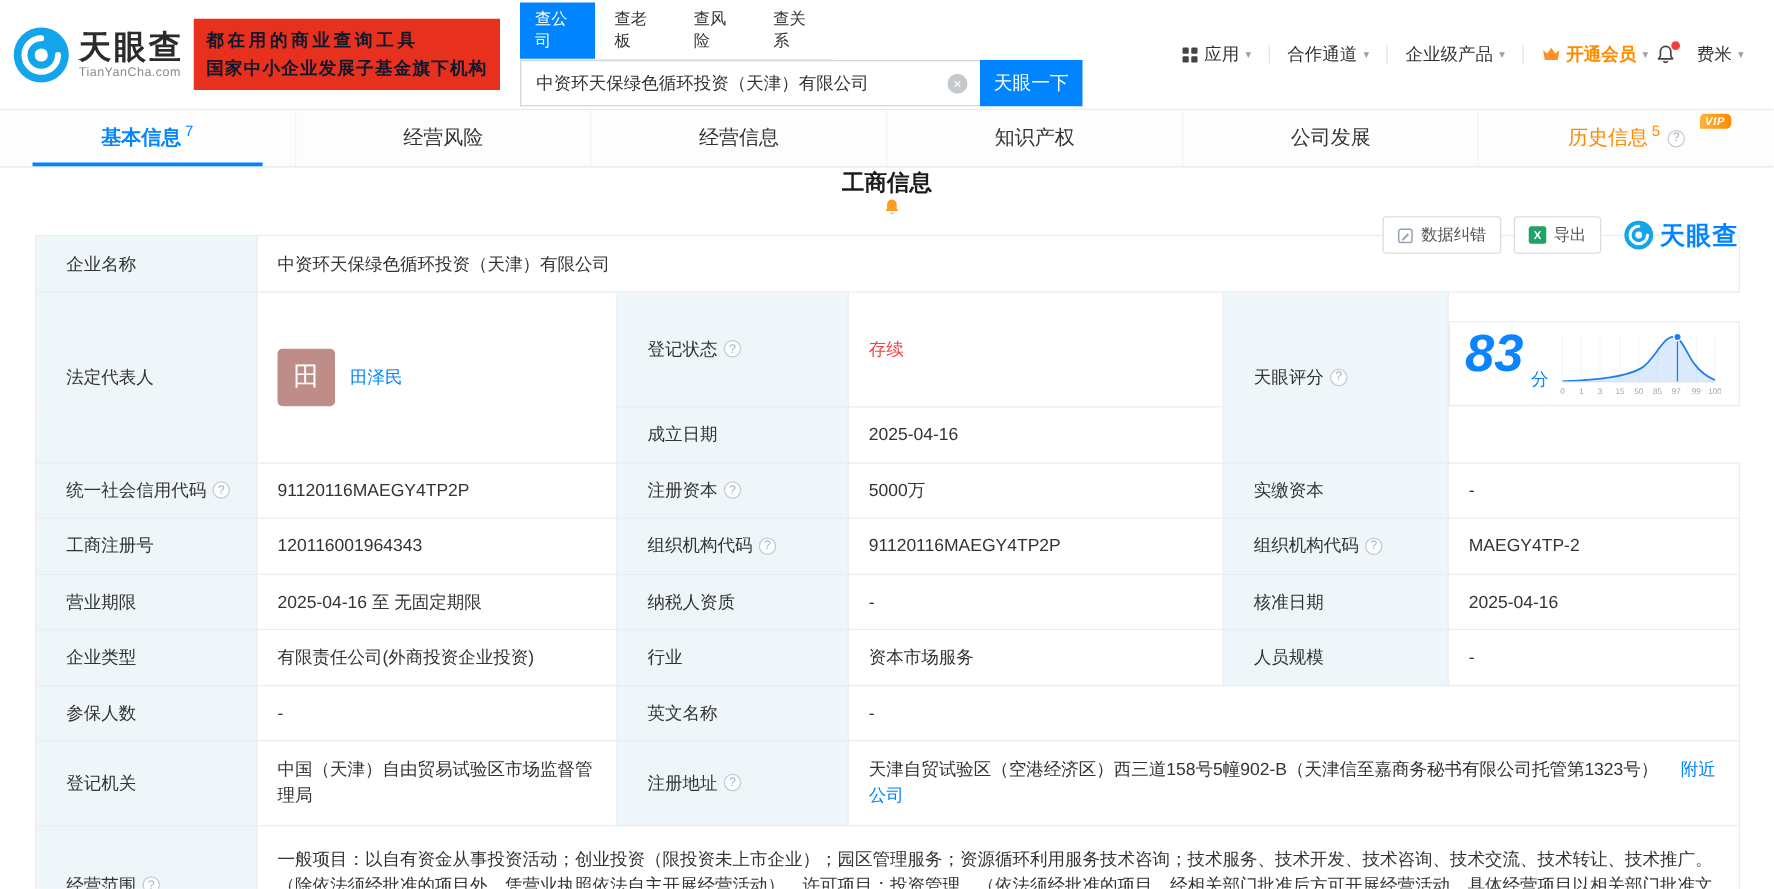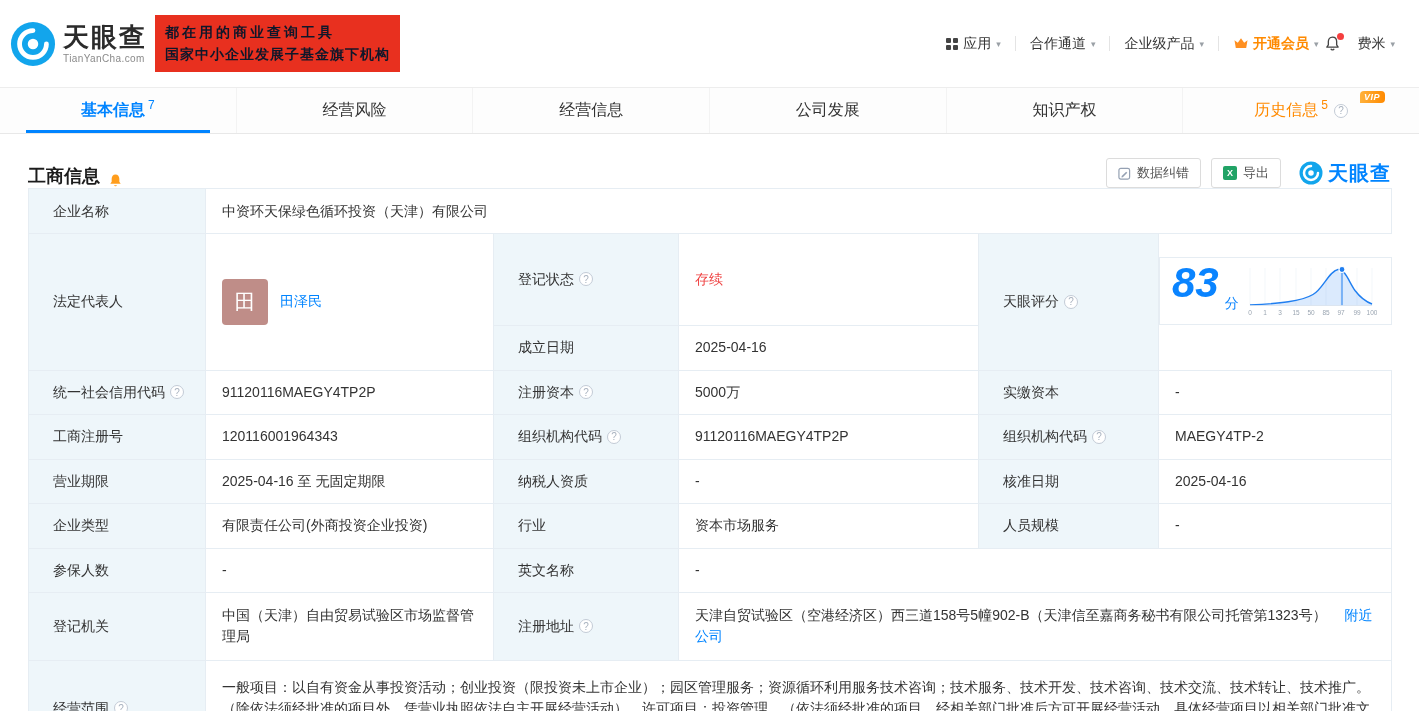--- a/index.html
+++ b/index.html
@@ -44,21 +44,21 @@
   .nav-tab.active::after { content:""; position:absolute; left:26px; right:26px; bottom:0; height:3px; background:#0084ff; }
   .cnt { font-size:12px; margin-left:3px; position:relative; top:-6px; font-weight:normal; }
   .nav-tab.active .cnt { color:#0084ff; }
   .nav-tab.history { color:#ff8a00; }
   .nav-tab.history .cnt { color:#ff8a00; }
   .vip-badge { position:absolute; top:3px; right:34px; background:linear-gradient(90deg,#ffb13b,#ff8a00); color:#fff; font-size:9px; font-style:italic; font-weight:bold; padding:1px 5px 1px 4px; border-radius:4px 4px 4px 0; letter-spacing:.5px; }
   .q { display:inline-flex; width:14px; height:14px; border:1px solid #c3cbd6; border-radius:50%; color:#a8b2bf; font-size:10px; align-items:center; justify-content:center; margin-left:5px; flex:0 0 auto; background:#fff; }
   .nav-tab .q { margin-left:6px; }
 
   
-  .section-bar { display:flex; align-items:flex-end; height:54px; padding:0 28px; }
+  .section-bar { display:flex; align-items:center; height:54px; padding:0 28px;flex-direction:column; }
   .section-title { font-size:18px; font-weight:bold; color:#1c1c1c; }
   .section-bell { margin-left:8px; display:flex; }
   .section-actions { margin-left:auto; display:flex; align-items:center; gap:10px; }
   .act-btn { height:30px; display:flex; align-items:center; gap:6px; padding:0 11px; border:1px solid #dcdcdc; border-radius:3px; background:#fff; font-size:13px; color:#555; font-family:inherit; cursor:pointer; }
   .xls-icon { width:14px; height:14px; background:#21a366; color:#fff; font-size:9px; font-weight:bold; display:flex; align-items:center; justify-content:center; border-radius:2px; }
   .mini-logo { display:flex; align-items:center; gap:5px; margin-left:8px; }
   .mini-logo .mtext { color:#0084ff; font-size:20px; font-weight:bold; letter-spacing:1px; }
 
   
   .info-table { width:1363px; margin:0 28px; border-collapse:collapse; table-layout:fixed; font-size:14px; }
@@ -91,20 +91,35 @@
       <span class="logo-cn">天眼查</span>
       <span class="logo-en">TianYanCha.com</span>
     </div>
   </div>
 
   <div class="slogan">
     <div class="l1">都在用的商业查询工具</div>
     <div class="l2">国家中小企业发展子基金旗下机构</div>
   </div>
 
+  <div class="search-block">
+    <div class="search-tabs">
+      <span class="stab active clickable">查公司</span>
+      <span class="stab clickable">查老板</span>
+      <span class="stab clickable">查风险</span>
+      <span class="stab clickable">查关系</span>
+    </div>
+    <div class="search-row">
+      <div class="search-input-wrap">
+        <input class="search-input" value="中资环天保绿色循环投资（天津）有限公司" style="">
+        <span class="clear-icon clickable">×</span>
+      </div>
+      <button class="search-btn">天眼一下</button>
+    </div>
+  </div>
 
   <div class="top-menu">
     <div class="menu-item clickable">
       <svg width="14" height="14" viewBox="0 0 14 14">
         <rect x="1" y="1" width="5" height="5" rx="1" fill="#444"></rect>
           <rect x="8" y="1" width="5" height="5" rx="1" fill="#444"></rect>
         <rect x="1" y="8" width="5" height="5" rx="1" fill="#444"></rect>
           <rect x="8" y="8" width="5" height="5" rx="1" fill="#444"></rect>
       </svg>
       <span>应用</span>
@@ -147,24 +162,24 @@
     <span>基本信息</span>
     <sup class="cnt">7</sup>
   </div>
   <div class="nav-tab clickable">
     <span>经营风险</span>
   </div>
   <div class="nav-tab clickable">
     <span>经营信息</span>
   </div>
   <div class="nav-tab clickable">
+    <span>知识产权</span>
+  </div>
+  <div class="nav-tab clickable">
     <span>公司发展</span>
-  </div>
-  <div class="nav-tab clickable">
-    <span>知识产权</span>
   </div>
   <div class="nav-tab history clickable">
     <span class="vip-badge">VIP</span>
     <span>历史信息</span>
     <sup class="cnt">5</sup>
     <span class="q">?</span>
   </div>
 </div>
 
 <div class="section-bar">

